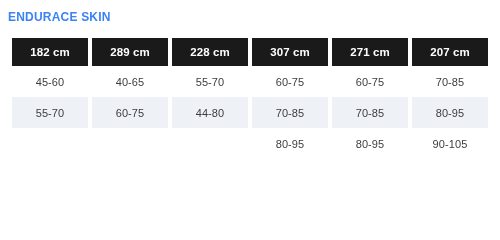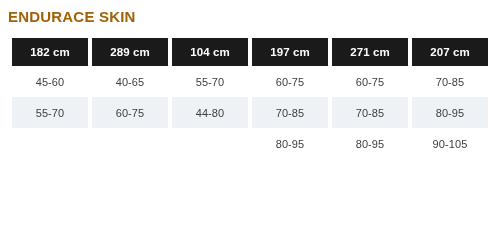--- a/index.html
+++ b/index.html
@@ -16,24 +16,24 @@
   .panel {
     position: relative;
     width: 500px;
     height: 168px;
     box-sizing: border-box;
   }
   .size-title {
     position: absolute;
     left: 8px;
     top: 9px;
-    font-size: 15px;
+    font-size: 12px;
     font-weight: bold;
     letter-spacing: 0.2px;
-    color: #a16207;
+    color: #3b82f6;
     line-height: 16px;
     white-space: nowrap;
   }
   .size-table {
     position: absolute;
     left: 8px;
     top: 38px;
     width: 484px;
     border-collapse: separate;
     border-spacing: 4px 0;
@@ -76,22 +76,22 @@
 
 <div class="panel">
 
   <div class="size-title">ENDURACE SKIN</div>
 
   <table class="size-table">
     <thead>
       <tr>
         <th>182 cm</th>
         <th>289 cm</th>
-        <th>104 cm</th>
-        <th>197 cm</th>
+        <th>228 cm</th>
+        <th>307 cm</th>
         <th>271 cm</th>
         <th>207 cm</th>
       </tr>
     </thead>
     <tbody>
       <tr class="row-plain">
         <td>45-60</td>
         <td>40-65</td>
         <td>55-70</td>
         <td>60-75</td>

